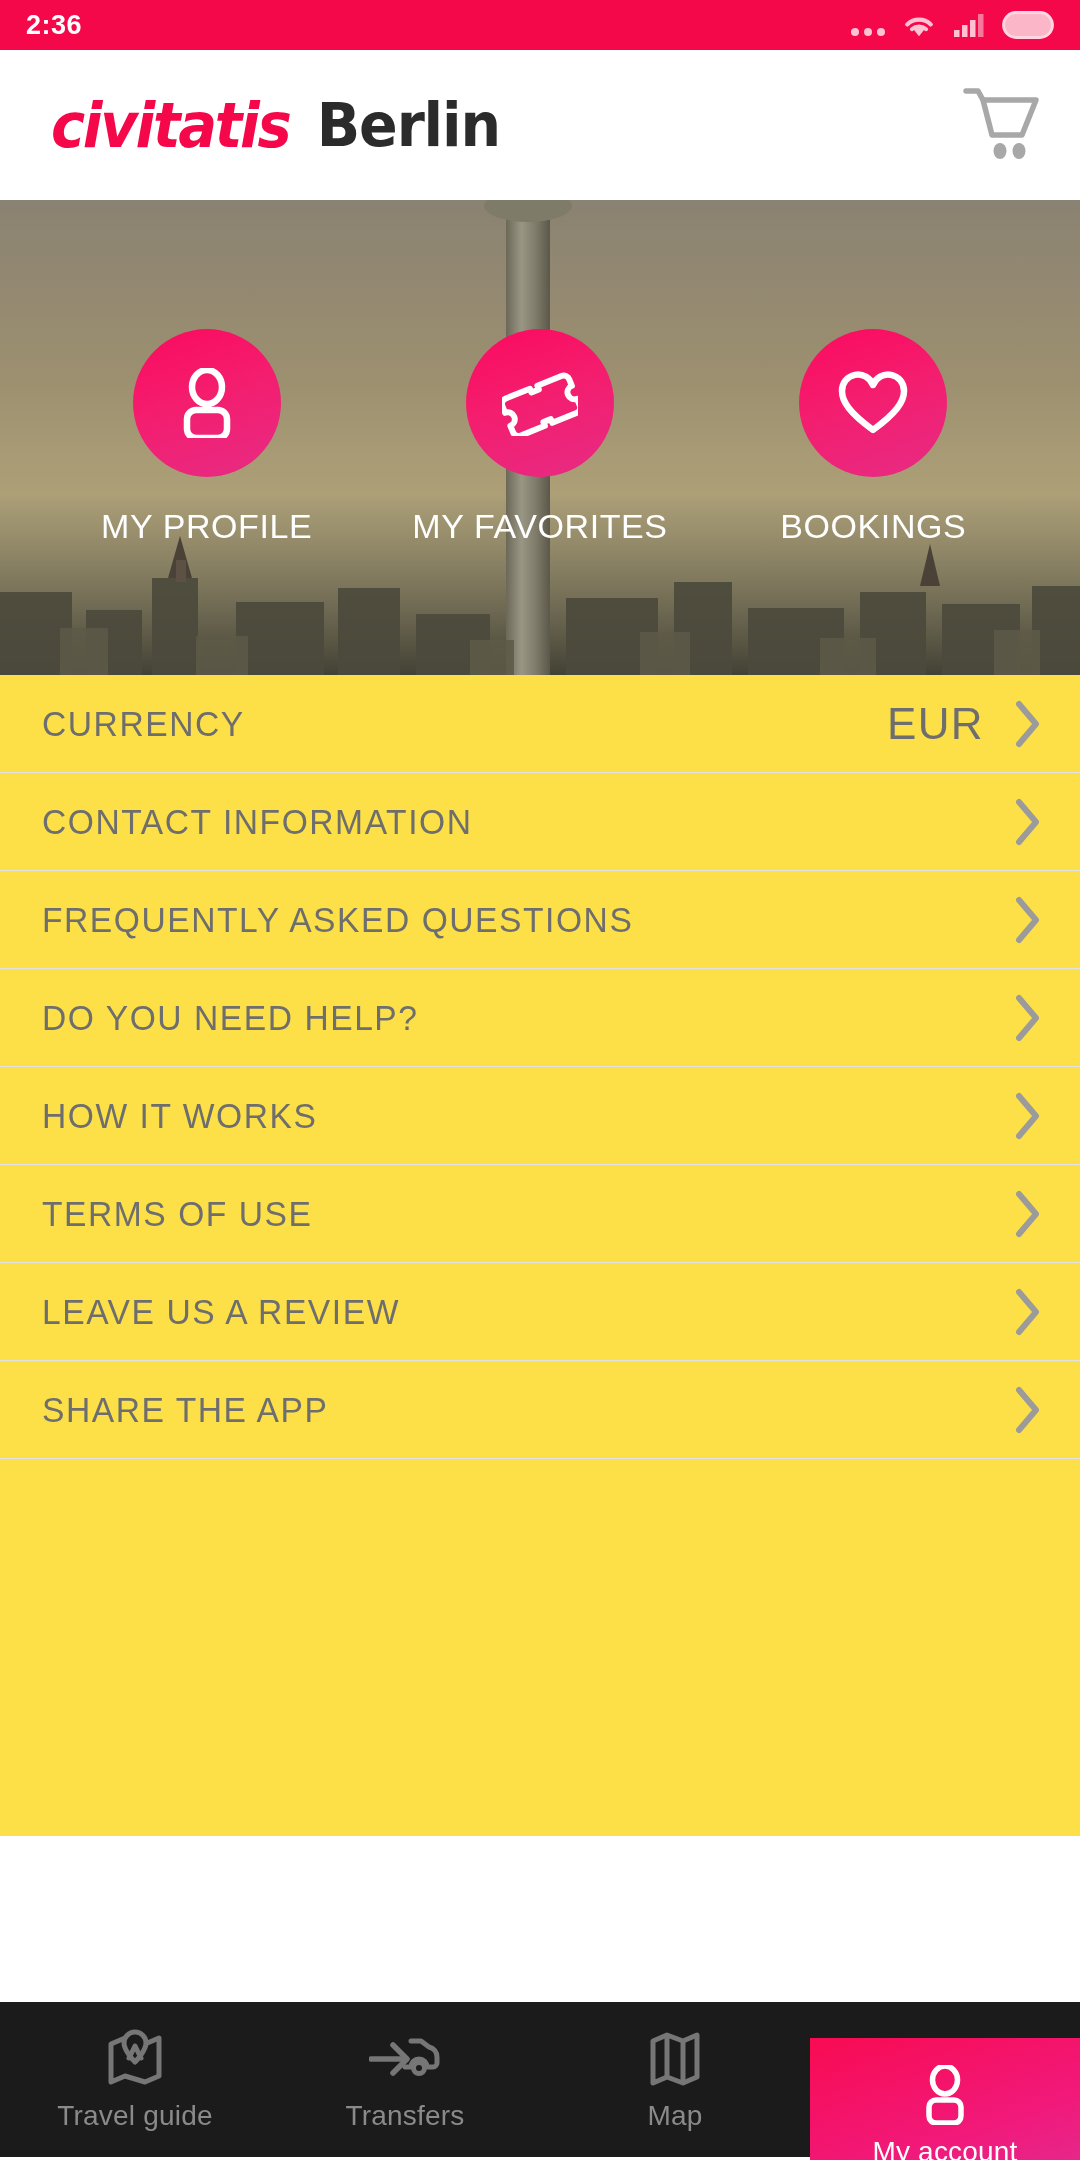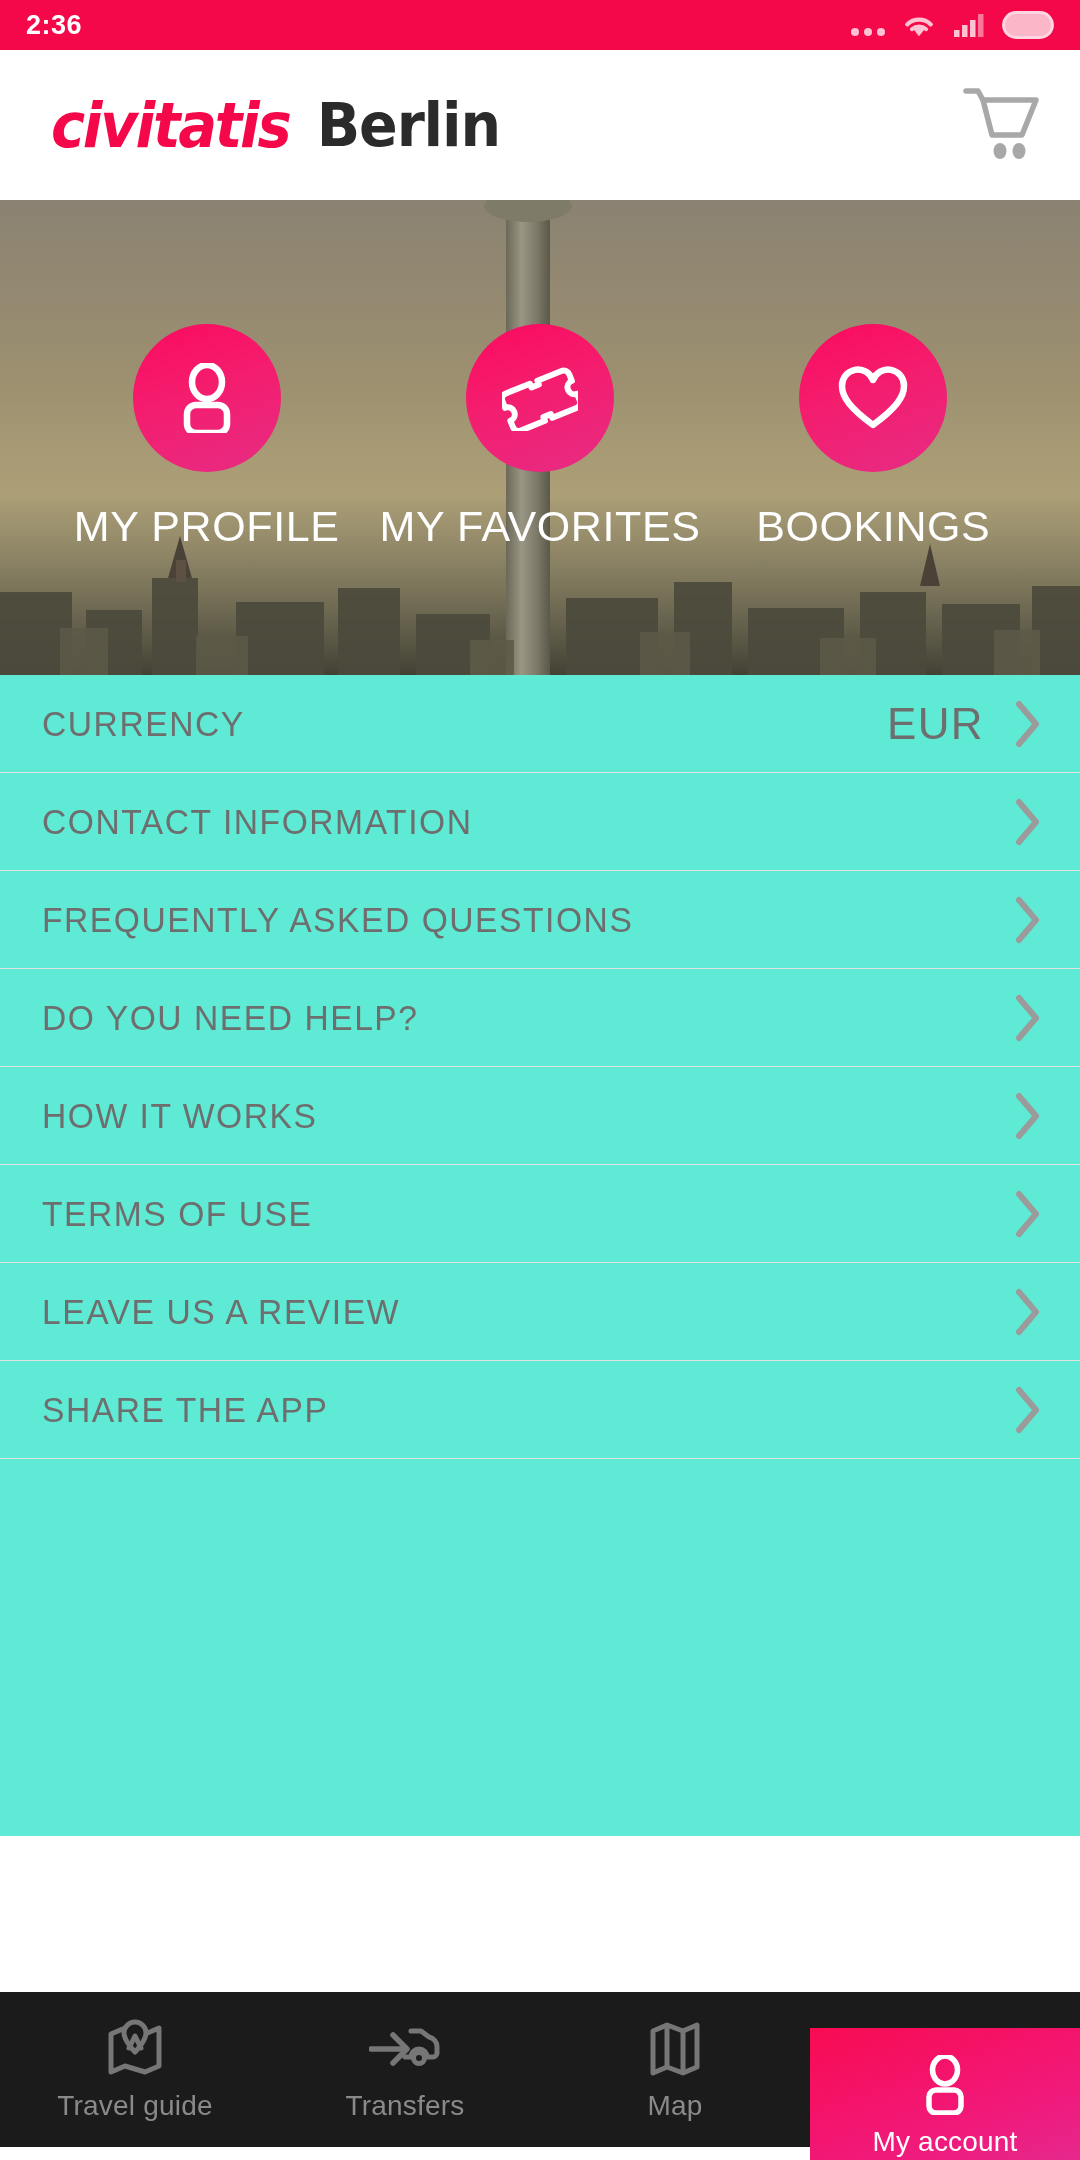--- a/index.html
+++ b/index.html
@@ -56,50 +56,50 @@
     display:flex; align-items:center; justify-content:space-around;
     padding:0 40px;
   }
   .action { width:300px; display:flex; flex-direction:column; align-items:center; }
   .action-circle {
     width:148px; height:148px; border-radius:50%;
     background:linear-gradient(160deg,#FB0A5E 0%,#F41D6E 45%,#E62C84 100%);
     display:flex; align-items:center; justify-content:center;
   }
   .action-label {
-    margin-top:30px; color:#ffffff; font-size:43px;
+    margin-top:30px; color:#ffffff; font-size:34px;
     letter-spacing:0.6px; white-space:nowrap; font-weight:400;
     font-family:"Liberation Sans", sans-serif;
   }
 
   
   .menu {
     position:absolute; top:675px; left:0; width:1080px; height:1161px;
-    background:#5eead4;
+    background:#fde047;
   }
   .menu-row {
     position:relative; height:98px; width:1080px;
     display:flex; align-items:center; justify-content:space-between;
     padding:0 38px 0 42px; border-bottom:1.6px solid #E2E2E2;
   }
   .menu-label {
     color:#6E6E6E; font-size:35px; letter-spacing:1.6px;
     font-weight:400; font-family:"Liberation Sans", sans-serif;
     transform:scaleX(0.96); transform-origin:left center;
   }
   .menu-right { display:flex; align-items:center; gap:30px; }
   .menu-value {
     color:#6E6E6E; font-size:44px; letter-spacing:1.4px;
     font-family:"Liberation Sans", sans-serif;
   }
   .chev { display:block; }
 
   
   .bottomnav {
-    position:absolute; bottom:13px; left:0; width:1080px; height:155px;
+    position:absolute; bottom:3px; left:0; width:1080px; height:155px;
     background:#1B1B1B; display:flex;
   }
   .nav-item {
     flex:1; display:flex; flex-direction:column;
     align-items:center; justify-content:center; gap:10px;
     height:155px;
   }
   .nav-item.active {
     background:linear-gradient(160deg,#F80B52 0%,#F1197A 60%,#E22C92 100%);
     margin-top:36px;

